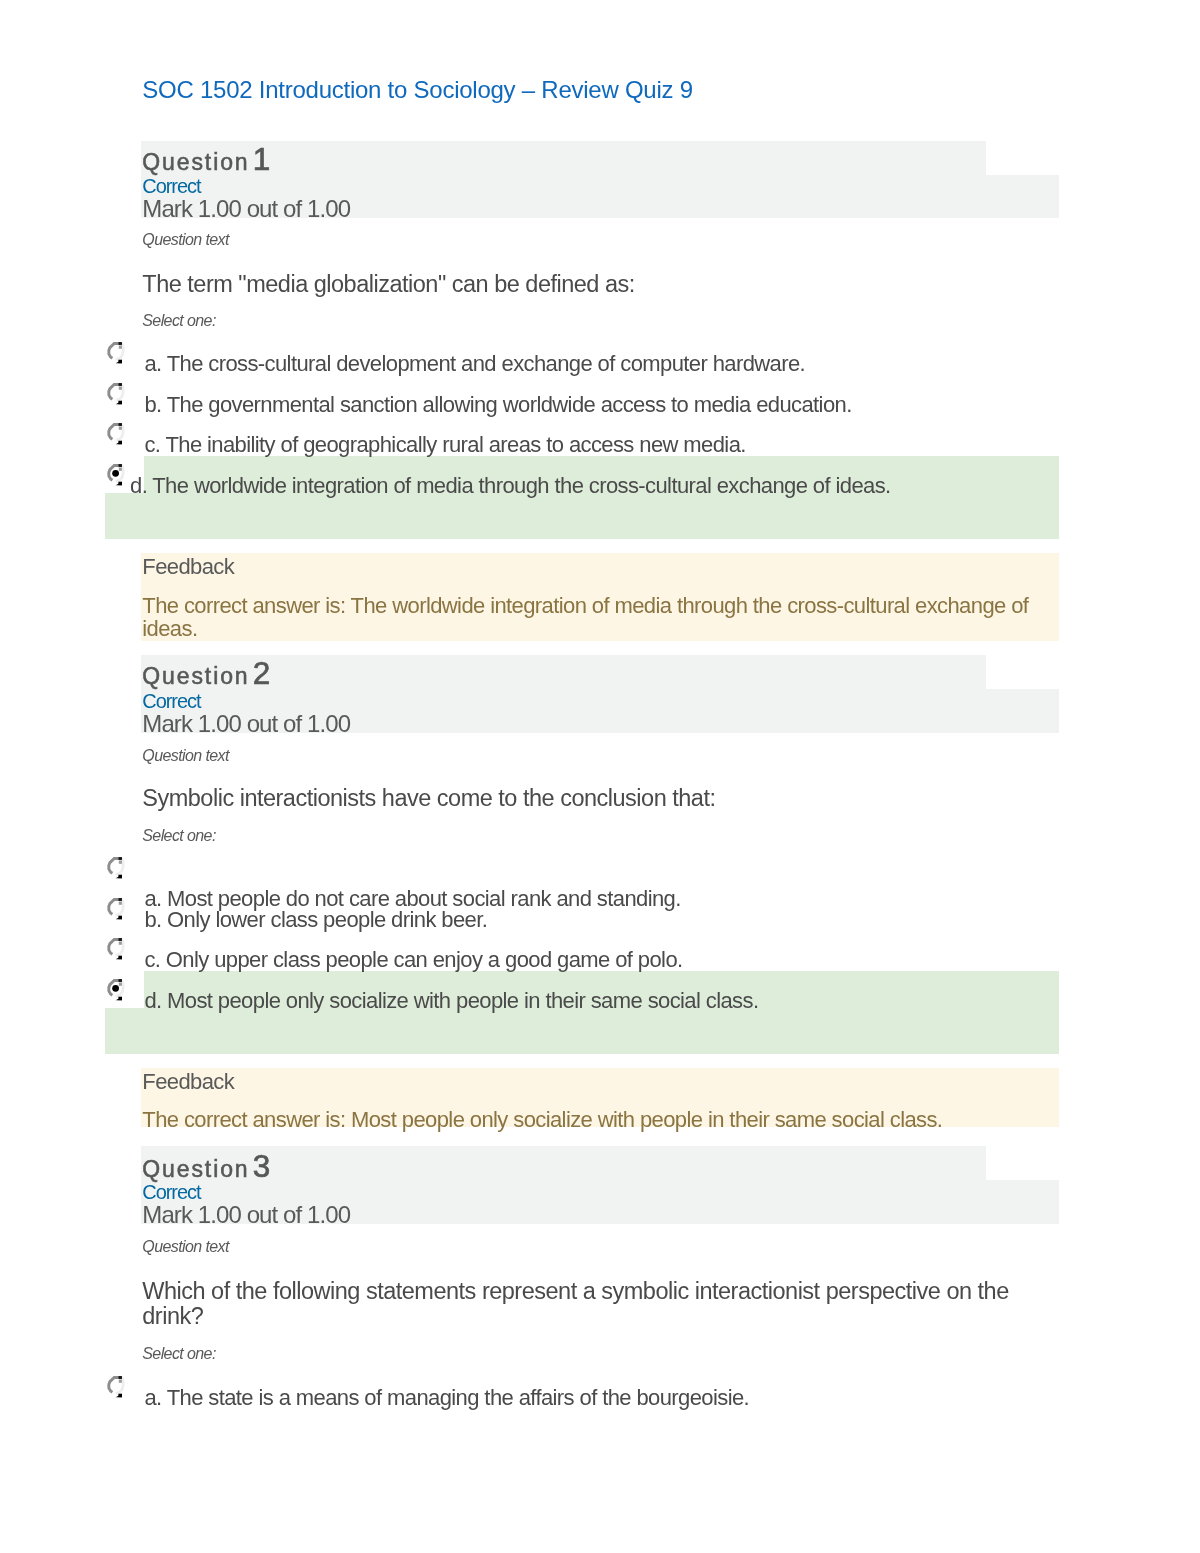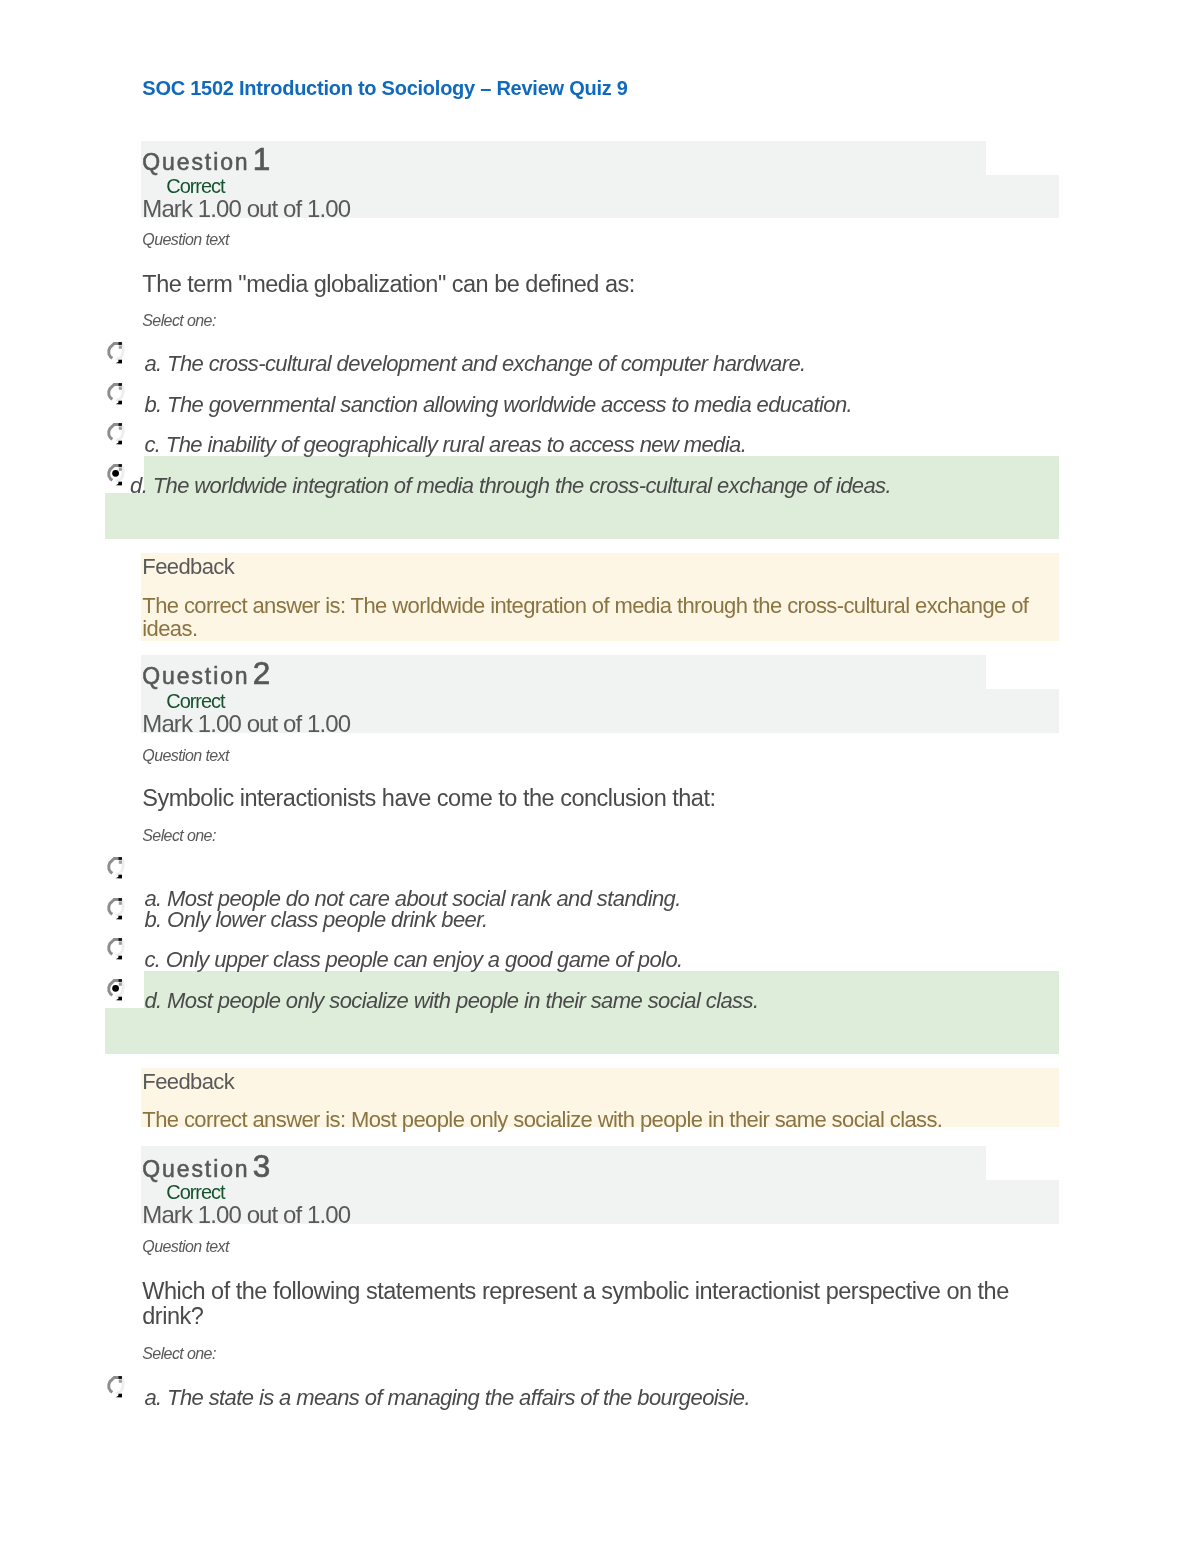--- a/index.html
+++ b/index.html
@@ -5,30 +5,30 @@
 <style>
   html,body{margin:0;padding:0;background:#ffffff;}
   body{width:1200px;height:1553px;position:relative;overflow:hidden;
        font-family:"Liberation Sans",sans-serif;
        -webkit-font-smoothing:antialiased;}
   .band{position:absolute;}
   .band-grey{background:#F1F2F2;}
   .band-green{background:#DEEDDA;}
   .band-cream{background:#FDF6E5;}
   .tx{position:absolute;white-space:pre;line-height:1em;transform:translateZ(0);}
-  .doc-title{font-size:20px;font-weight:bold;color:#0F69BD;letter-spacing:-0.25px;}
+  .doc-title{font-size:24.0px;font-weight:normal;color:#0F69BD;letter-spacing:-0.25px;}
   .q-head{font-size:23.0px;color:#575757;letter-spacing:1.9px;
           -webkit-text-stroke:0.55px #575757;}
   .q-num{font-size:31.5px;letter-spacing:0;line-height:0;
          -webkit-text-stroke:0.7px #575757;}
-  .q-state{font-size:20.0px;color:#14532d;letter-spacing:-1.05px;padding-left:24px;}
+  .q-state{font-size:20.0px;color:#0369a1;letter-spacing:-1.05px;}
   .q-mark{font-size:24px;color:#595959;letter-spacing:-0.9px;}
   .lbl{font-size:16px;color:#595959;letter-spacing:-0.6px;font-style:italic;}
   .qtext{font-size:23.5px;color:#4A4A4A;letter-spacing:-0.5px;}
-  .opt{font-size:22.0px;color:#4A4A4A;letter-spacing:-0.6px;font-style:italic;}
+  .opt{font-size:22.0px;color:#4A4A4A;letter-spacing:-0.6px;}
   .fblbl{font-size:22.0px;color:#595959;letter-spacing:-0.6px;}
   .fbtxt{font-size:22.0px;color:#8A7442;letter-spacing:-0.6px;}
   .radio{position:absolute;}
   .doc,.qblock,.answer-row{position:static;}
   .sp{font-size:23.0px;line-height:0;letter-spacing:-3.2px;}
 </style>
 </head>
 <body>
 
 <div class="tx doc-title" style="left:142.3px;top:78.4px">SOC 1502 Introduction to Sociology – Review Quiz 9</div>

